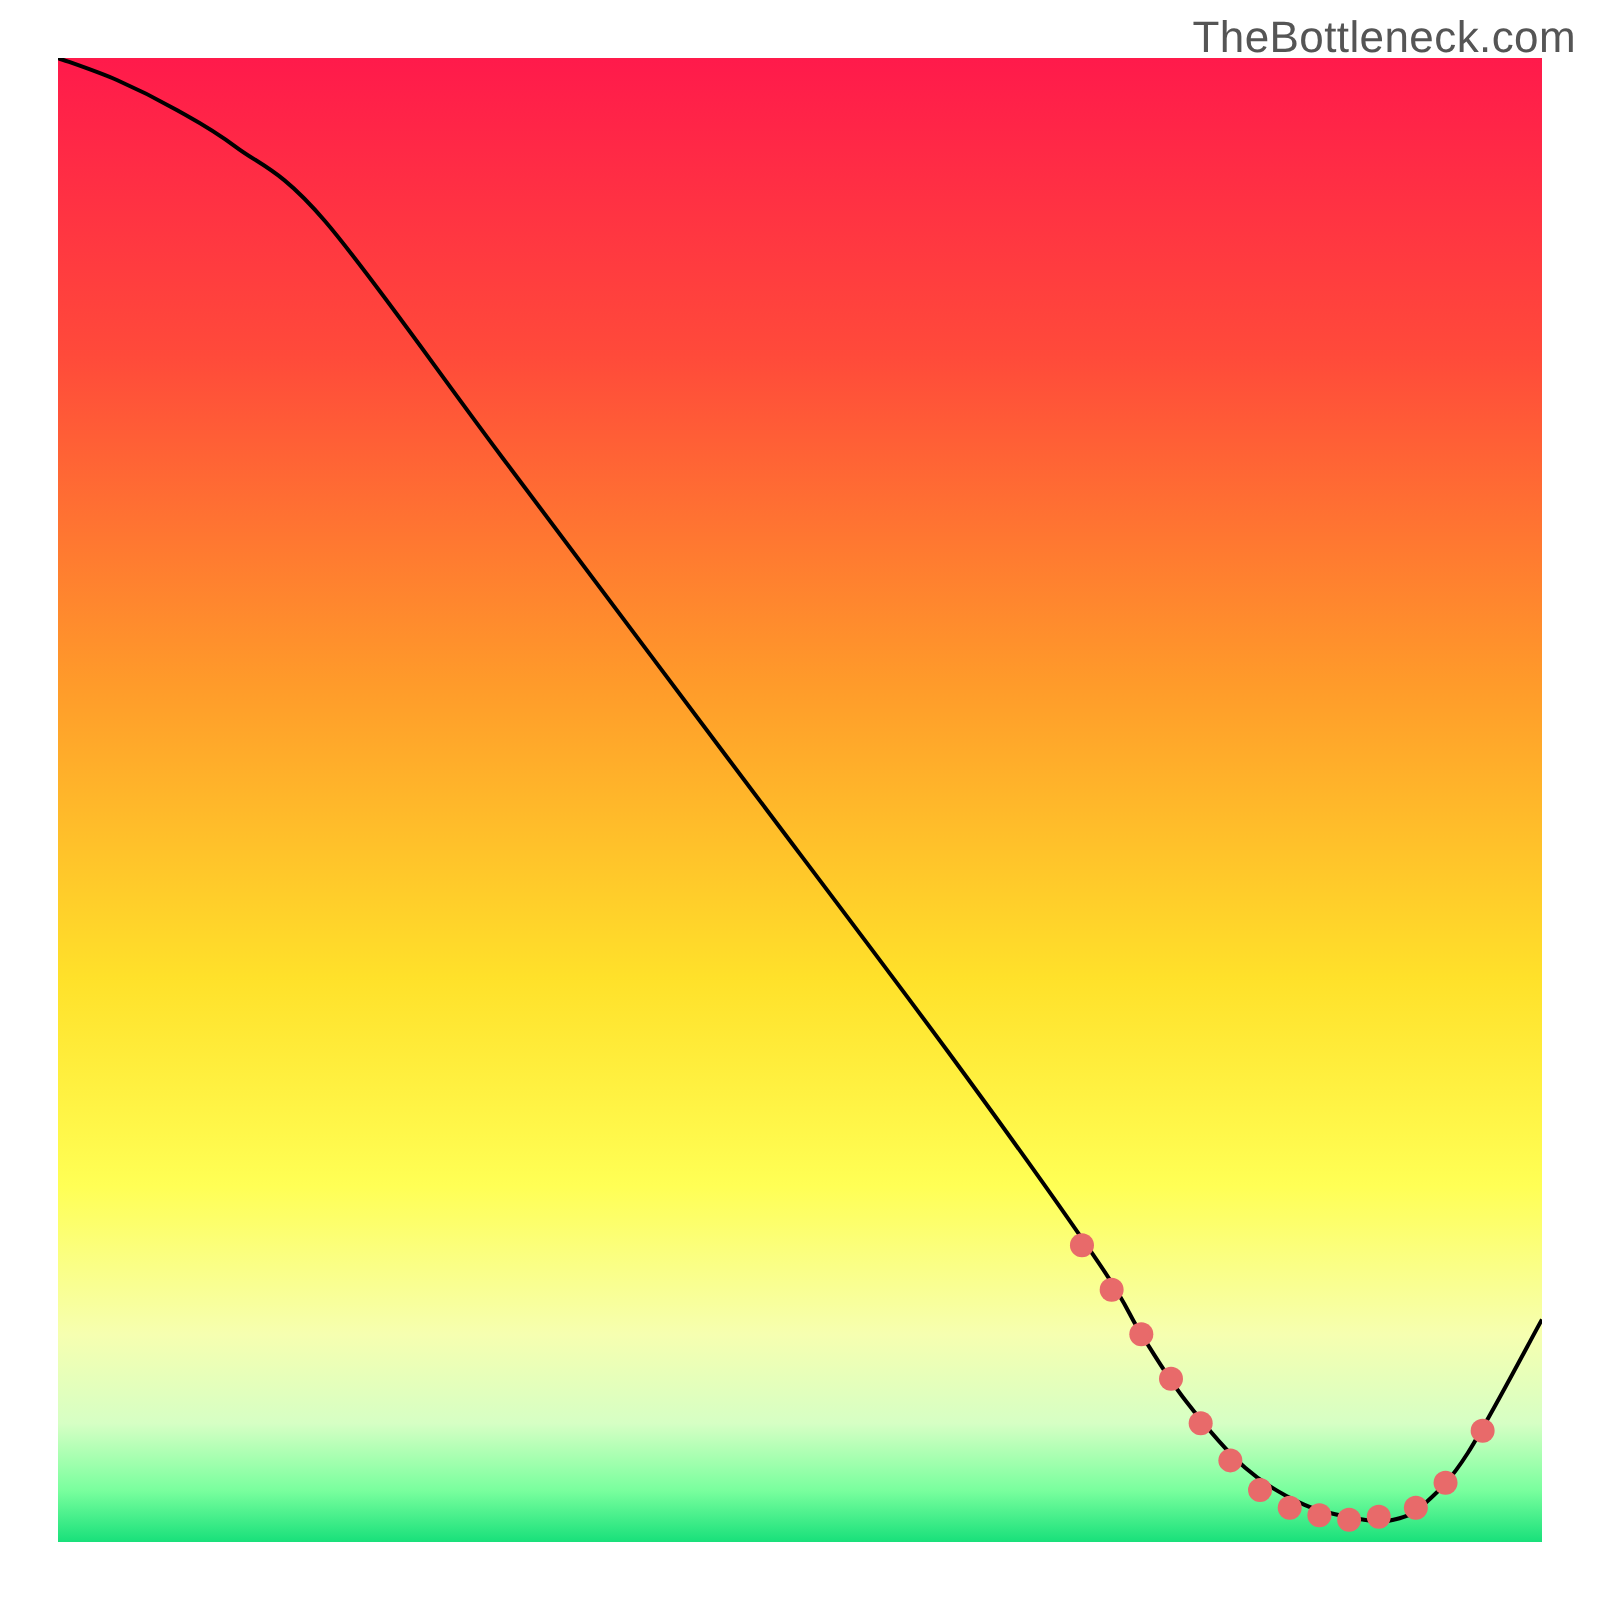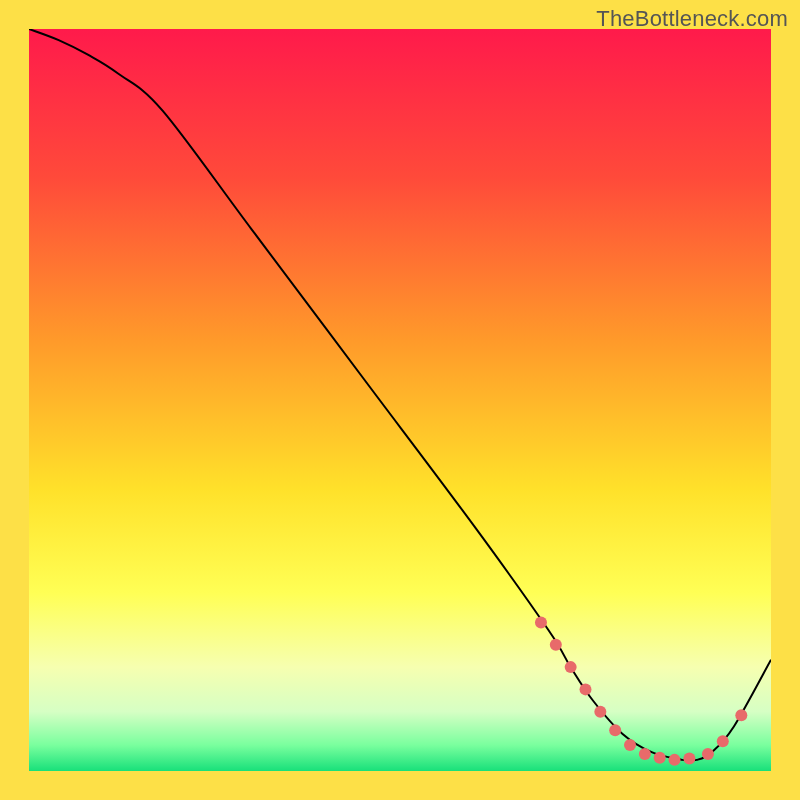--- a/index.html
+++ b/index.html
@@ -1,21 +1,21 @@
 <!DOCTYPE html>
 <html><head>
 <meta charset="utf-8">
 <style>
   * { margin: 0; padding: 0; box-sizing: border-box; }
   html, body { width: 800px; height: 800px; overflow: hidden; background: #000; }
   .stage {
     position: relative;
     width: 800px;
     height: 800px;
-    background: #fde047;
+    background: #ffffff;
   }
   .watermark {
     position: absolute;
     top: 6px;
     right: 12px;
     font-family: Arial, Helvetica, sans-serif;
     font-size: 22px;
     color: #555;
     letter-spacing: 0.2px;
     user-select: none;

